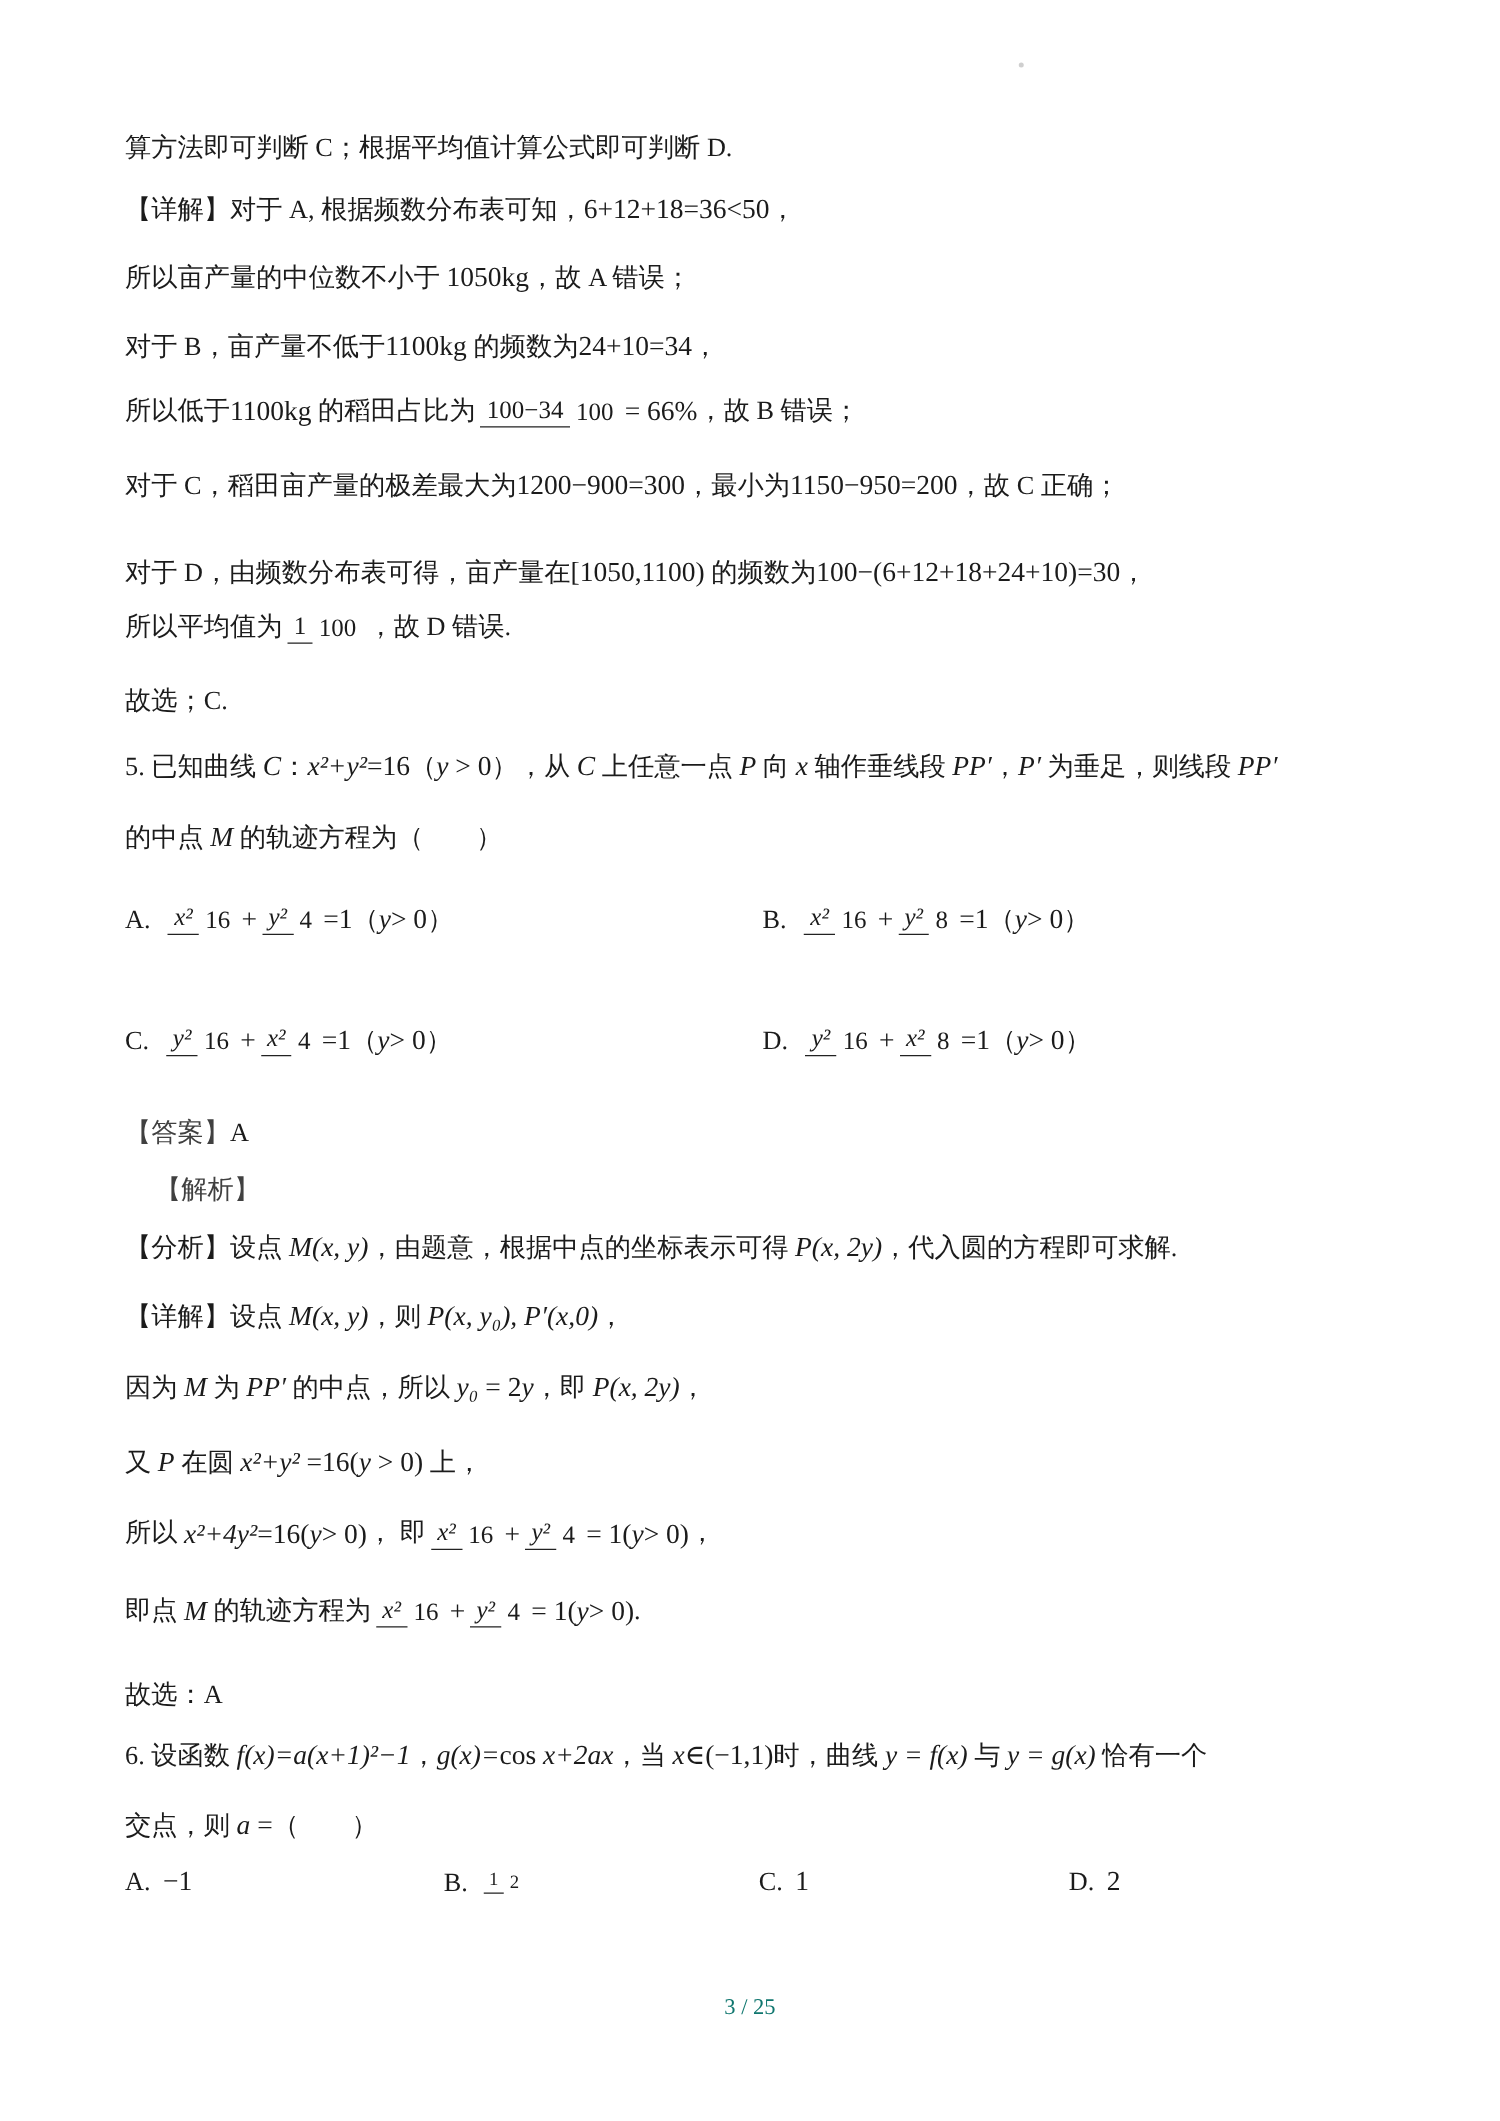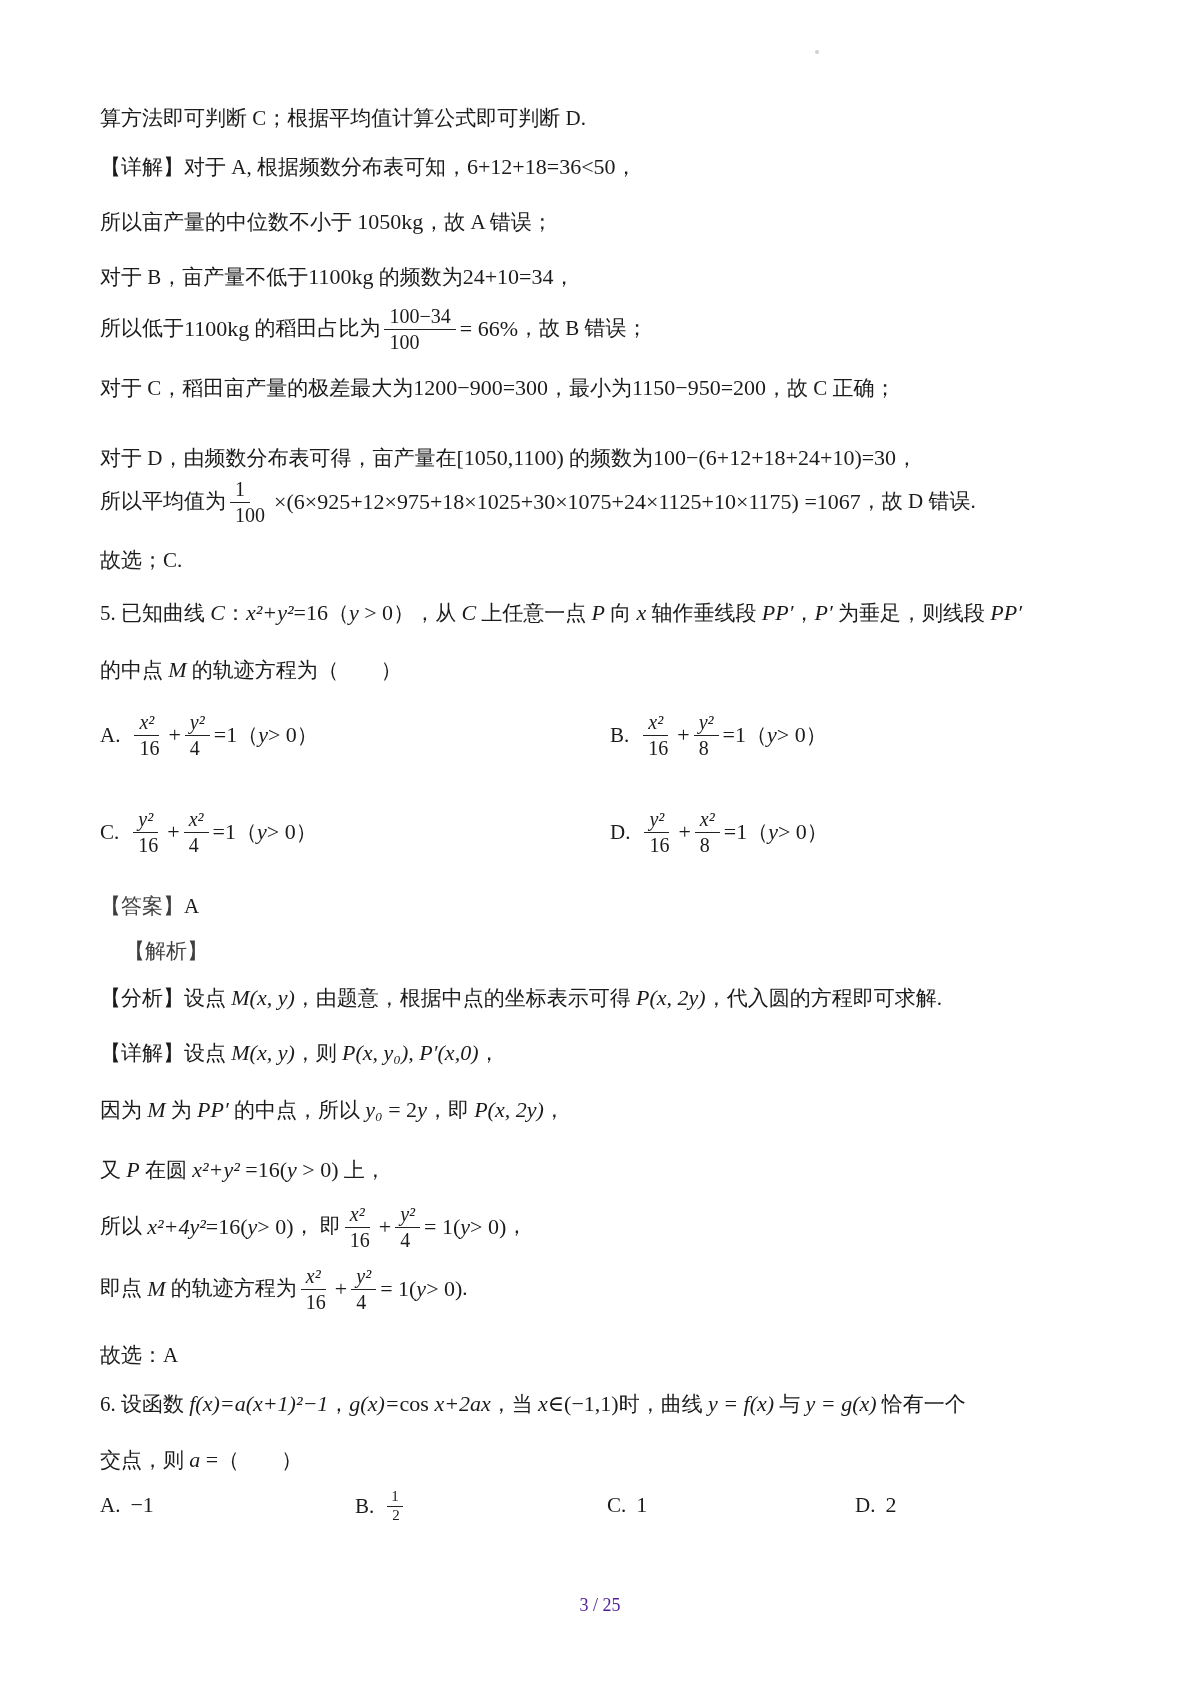--- a/index.html
+++ b/index.html
@@ -19,41 +19,41 @@
     line-height:1.32;
     white-space:nowrap;
   }
   .flexline { display:flex; align-items:center; }
   .cn { font-size:21px; }
   .mi { font-style:italic; font-size:22px; }
   .mn { font-size:22px; }
   .blue { color:#404040; }
   .frac {
     display:inline-flex;
-    flex-direction:column;
-    align-items:flex-start;
+    flex-direction:row;
+    align-items:flex-end;
     vertical-align:middle;
     margin:0 4px;
     font-size:20px;
     line-height:1.15;
     font-family:Liberation Serif, serif;
   }
   .frac .num { display:block; padding:0 5px 1px; border-bottom:1.6px solid #222; }
   .frac .den { display:block; padding:1px 5px 0; }
   .frac.itn .num { font-style:italic; }
   .frac.sm { font-size:15px; line-height:1.05; margin:0 3px; }
   .frac.sm .num { border-bottom-width:1.2px; padding:0 4px 1px; }
   .opt { position:absolute; display:flex; align-items:center; }
   .opt .cn:first-child { margin-right:10px; }
   .footer {
     position:absolute;
     left:0; width:1200px;
     text-align:center;
     font-size:18px;
-    color:#4c1d95;
+    color:#0f766e;
   }
   .stray-dot {
     position:absolute;
     width:4px; height:4px;
     border-radius:50%;
     background:#b5b5b5;
     opacity:.65;
   }
 </style>
 </head>
@@ -77,21 +77,20 @@
     <span class="cn">，故 B 错误；</span>
   </div>
 <div class="line" style="top:373px;"><span class="cn">对于 C，稻田亩产量的极差最大为</span><span class="mn">1200−900=300</span><span class="cn">，最小为</span><span class="mn">1150−950=200</span><span class="cn">，故 C 正确；</span></div>
 <div class="line" style="top:427px;margin-top:16px;"><span class="cn">对于 D，由频数分布表可得，亩产量在</span><span class="mn">[1050,1100)</span><span class="cn"> 的频数为</span><span class="mn">100−(6+12+18+24+10)=30</span><span class="cn">，</span></div>
 <div class="line flexline" style="top:474px; height:56px;">
     <span class="cn">所以平均值为</span>
     <span class="frac">
       <span class="num">1</span>
       <span class="den">100</span>
     </span>
-    <span class="mn">×(6×925+12×975+18×1025+30×1075+24×1125+10×1175) =1067</span>
     <span class="cn">，故 D 错误.</span>
   </div>
 <div class="line" style="top:547px;"><span class="cn">故选；C.</span></div>
 <div class="line" style="top:598px;"><span class="cn">5. 已知曲线 </span><span class="mi">C</span><span class="cn">：</span><span class="mi">x²+y²</span><span class="mn">=16</span><span class="cn">（</span><span class="mi">y</span><span class="mn"> &gt; 0</span><span class="cn">），从 </span><span class="mi">C</span><span class="cn"> 上任意一点 </span><span class="mi">P</span><span class="cn"> 向 </span><span class="mi">x</span><span class="cn"> 轴作垂线段 </span><span class="mi">PP′</span><span class="cn">，</span><span class="mi">P′</span><span class="cn"> 为垂足，则线段 </span><span class="mi">PP′</span></div>
 <div class="line" style="top:655px;"><span class="cn">的中点 </span><span class="mi">M</span><span class="cn"> 的轨迹方程为（　　）</span></div>
 
 <div class="opt" style="top:698px; left:100px; height:74px;">
     <span class="cn">A.</span>
     <span class="frac itn">
       <span class="num">x²</span>

